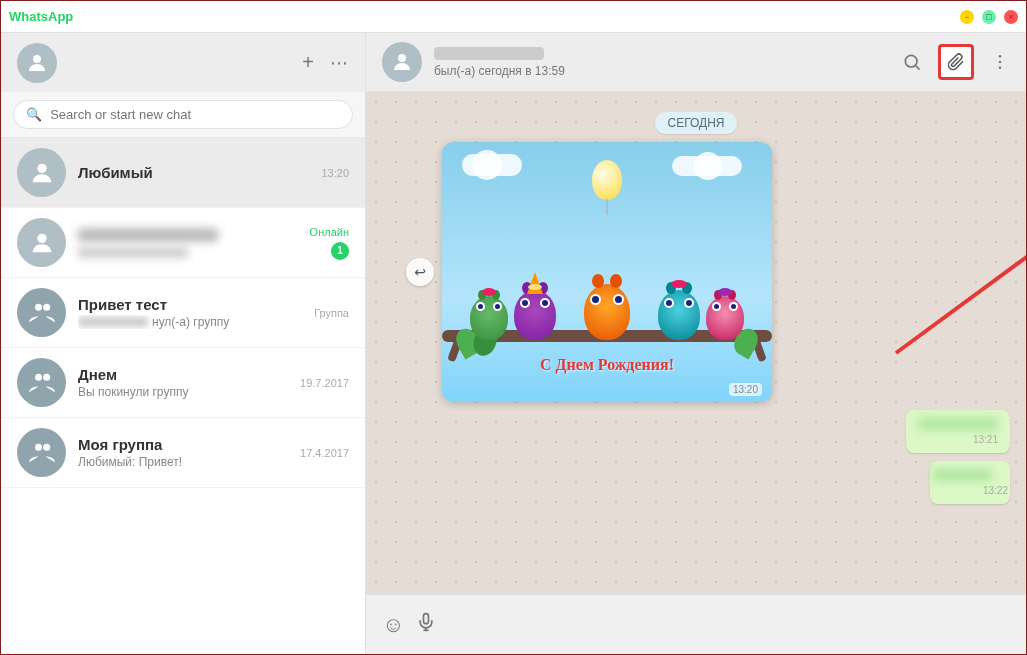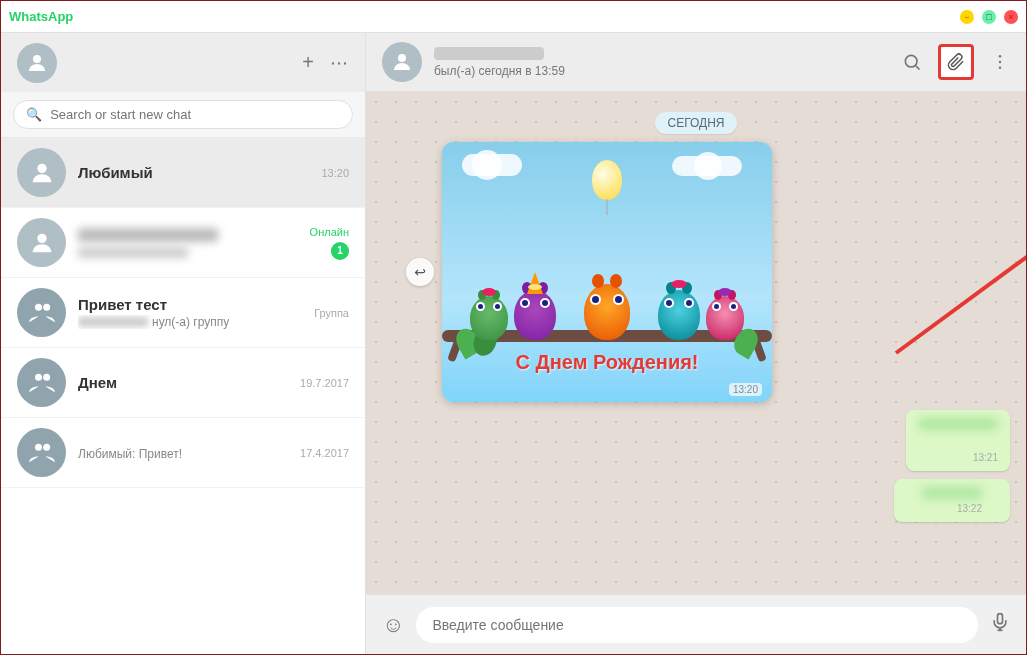--- a/index.html
+++ b/index.html
@@ -129,21 +129,21 @@
     .sticker-image {
       width: 330px; height: 260px;
       background: linear-gradient(135deg, #87ceeb 0%, #b0e2ff 40%, #98d4e8 60%, #7ec8e3 100%);
       display: flex; flex-direction: column; align-items: center; justify-content: center;
       position: relative; overflow: hidden;
     }
 
     
     .birthday-text {
       position: absolute; bottom: 28px; left: 50%; transform: translateX(-50%);
-      font-size: 20px; font-weight: bold; color: #e53935; font-family: Liberation Sans, sans-serif;
+      font-size: 16px; font-weight: bold; color: #e53935; font-family: Liberation Serif, serif;
       white-space: nowrap; text-shadow: 1px 1px 2px rgba(255,255,255,0.8);
     }
 
     .msg-time { font-size: 10px; color: #aaa; text-align: right; margin-top: 2px; }
 
     
     .forward-btn {
       position: absolute; left: -36px; top: 50%; transform: translateY(-50%);
       width: 28px; height: 28px; border-radius: 50%; background: rgba(255,255,255,0.85);
       display: flex; align-items: center; justify-content: center; cursor: pointer;
@@ -276,36 +276,38 @@
           <div class="chat-avatar group">
             <svg viewBox="0 0 24 24">
                 <circle cx="9" cy="7" r="3"></circle>
                 <circle cx="16" cy="7" r="3"></circle>
                 <path d="M1 20c0-3 3-5 8-5"></path>
                 <path d="M15 15c5 0 8 2 8 5"></path>
               </svg>
           </div>
           <div class="chat-info">
             <div class="chat-name">Днем</div>
+            <div class="chat-preview">Вы покинули группу</div>
           </div>
           <div class="chat-meta">
             <span class="chat-time">19.7.2017</span>
           </div>
         </div>
 
         <div class="chat-item">
           <div class="chat-avatar group">
             <svg viewBox="0 0 24 24">
                 <circle cx="9" cy="7" r="3"></circle>
                 <circle cx="16" cy="7" r="3"></circle>
                 <path d="M1 20c0-3 3-5 8-5"></path>
                 <path d="M15 15c5 0 8 2 8 5"></path>
               </svg>
           </div>
           <div class="chat-info">
+            <div class="chat-name">Моя группа</div>
             <div class="chat-preview">Любимый: Привет!</div>
           </div>
           <div class="chat-meta">
             <span class="chat-time">17.4.2017</span>
           </div>
         </div>
 
       </div>
     </div>
 
@@ -464,36 +466,35 @@
               </div>
 
               <div style="position:absolute;bottom:6px;right:10px;font-size:10px;color:#888;background:rgba(255,255,255,0.7);padding:1px 4px;border-radius:4px;">13:20</div>
             </div>
           </div>
         </div>
 
         <div class="message-wrap outgoing" style="margin-top:8px;">
           <div class="message-bubble outgoing" style="padding:8px 12px; min-width:80px;">
             <div style="filter:blur(5px);background:#aee6a0;height:12px;width:80px;border-radius:4px;"></div>
-            <div class="msg-time" style="margin-top:22px;">13:21</div>
+            <div class="msg-time" style="margin-top:4px;">13:21</div>
           </div>
         </div>
 
         <div class="message-wrap outgoing" style="margin-top:4px;">
-          <div class="message-bubble outgoing" style="padding:8px 28px; min-width:80px;">
+          <div class="message-bubble outgoing" style="padding:8px 2px; min-width:80px;">
             <div style="filter:blur(5px);background:#aee6a0;height:12px;width:60px;border-radius:4px;"></div>
             <div class="msg-time" style="margin-top:4px;">13:22</div>
           </div>
         </div>
 
       </div>
 
       <div class="chat-input-bar">
         <div class="emoji-btn">☺</div>
-        <input type="text" class="message-input" placeholder="Введите сообщение" style="">
         <div class="mic-btn">
           <svg width="20" height="20" viewBox="0 0 24 24" fill="none" stroke="#777" stroke-width="2">
             <rect x="9" y="2" width="6" height="12" rx="3"></rect>
             <path d="M5 10v2a7 7 0 0 0 14 0v-2"></path>
             <line x1="12" y1="19" x2="12" y2="22"></line>
             <line x1="9" y1="22" x2="15" y2="22"></line>
           </svg>
         </div>
       </div>
     </div>

